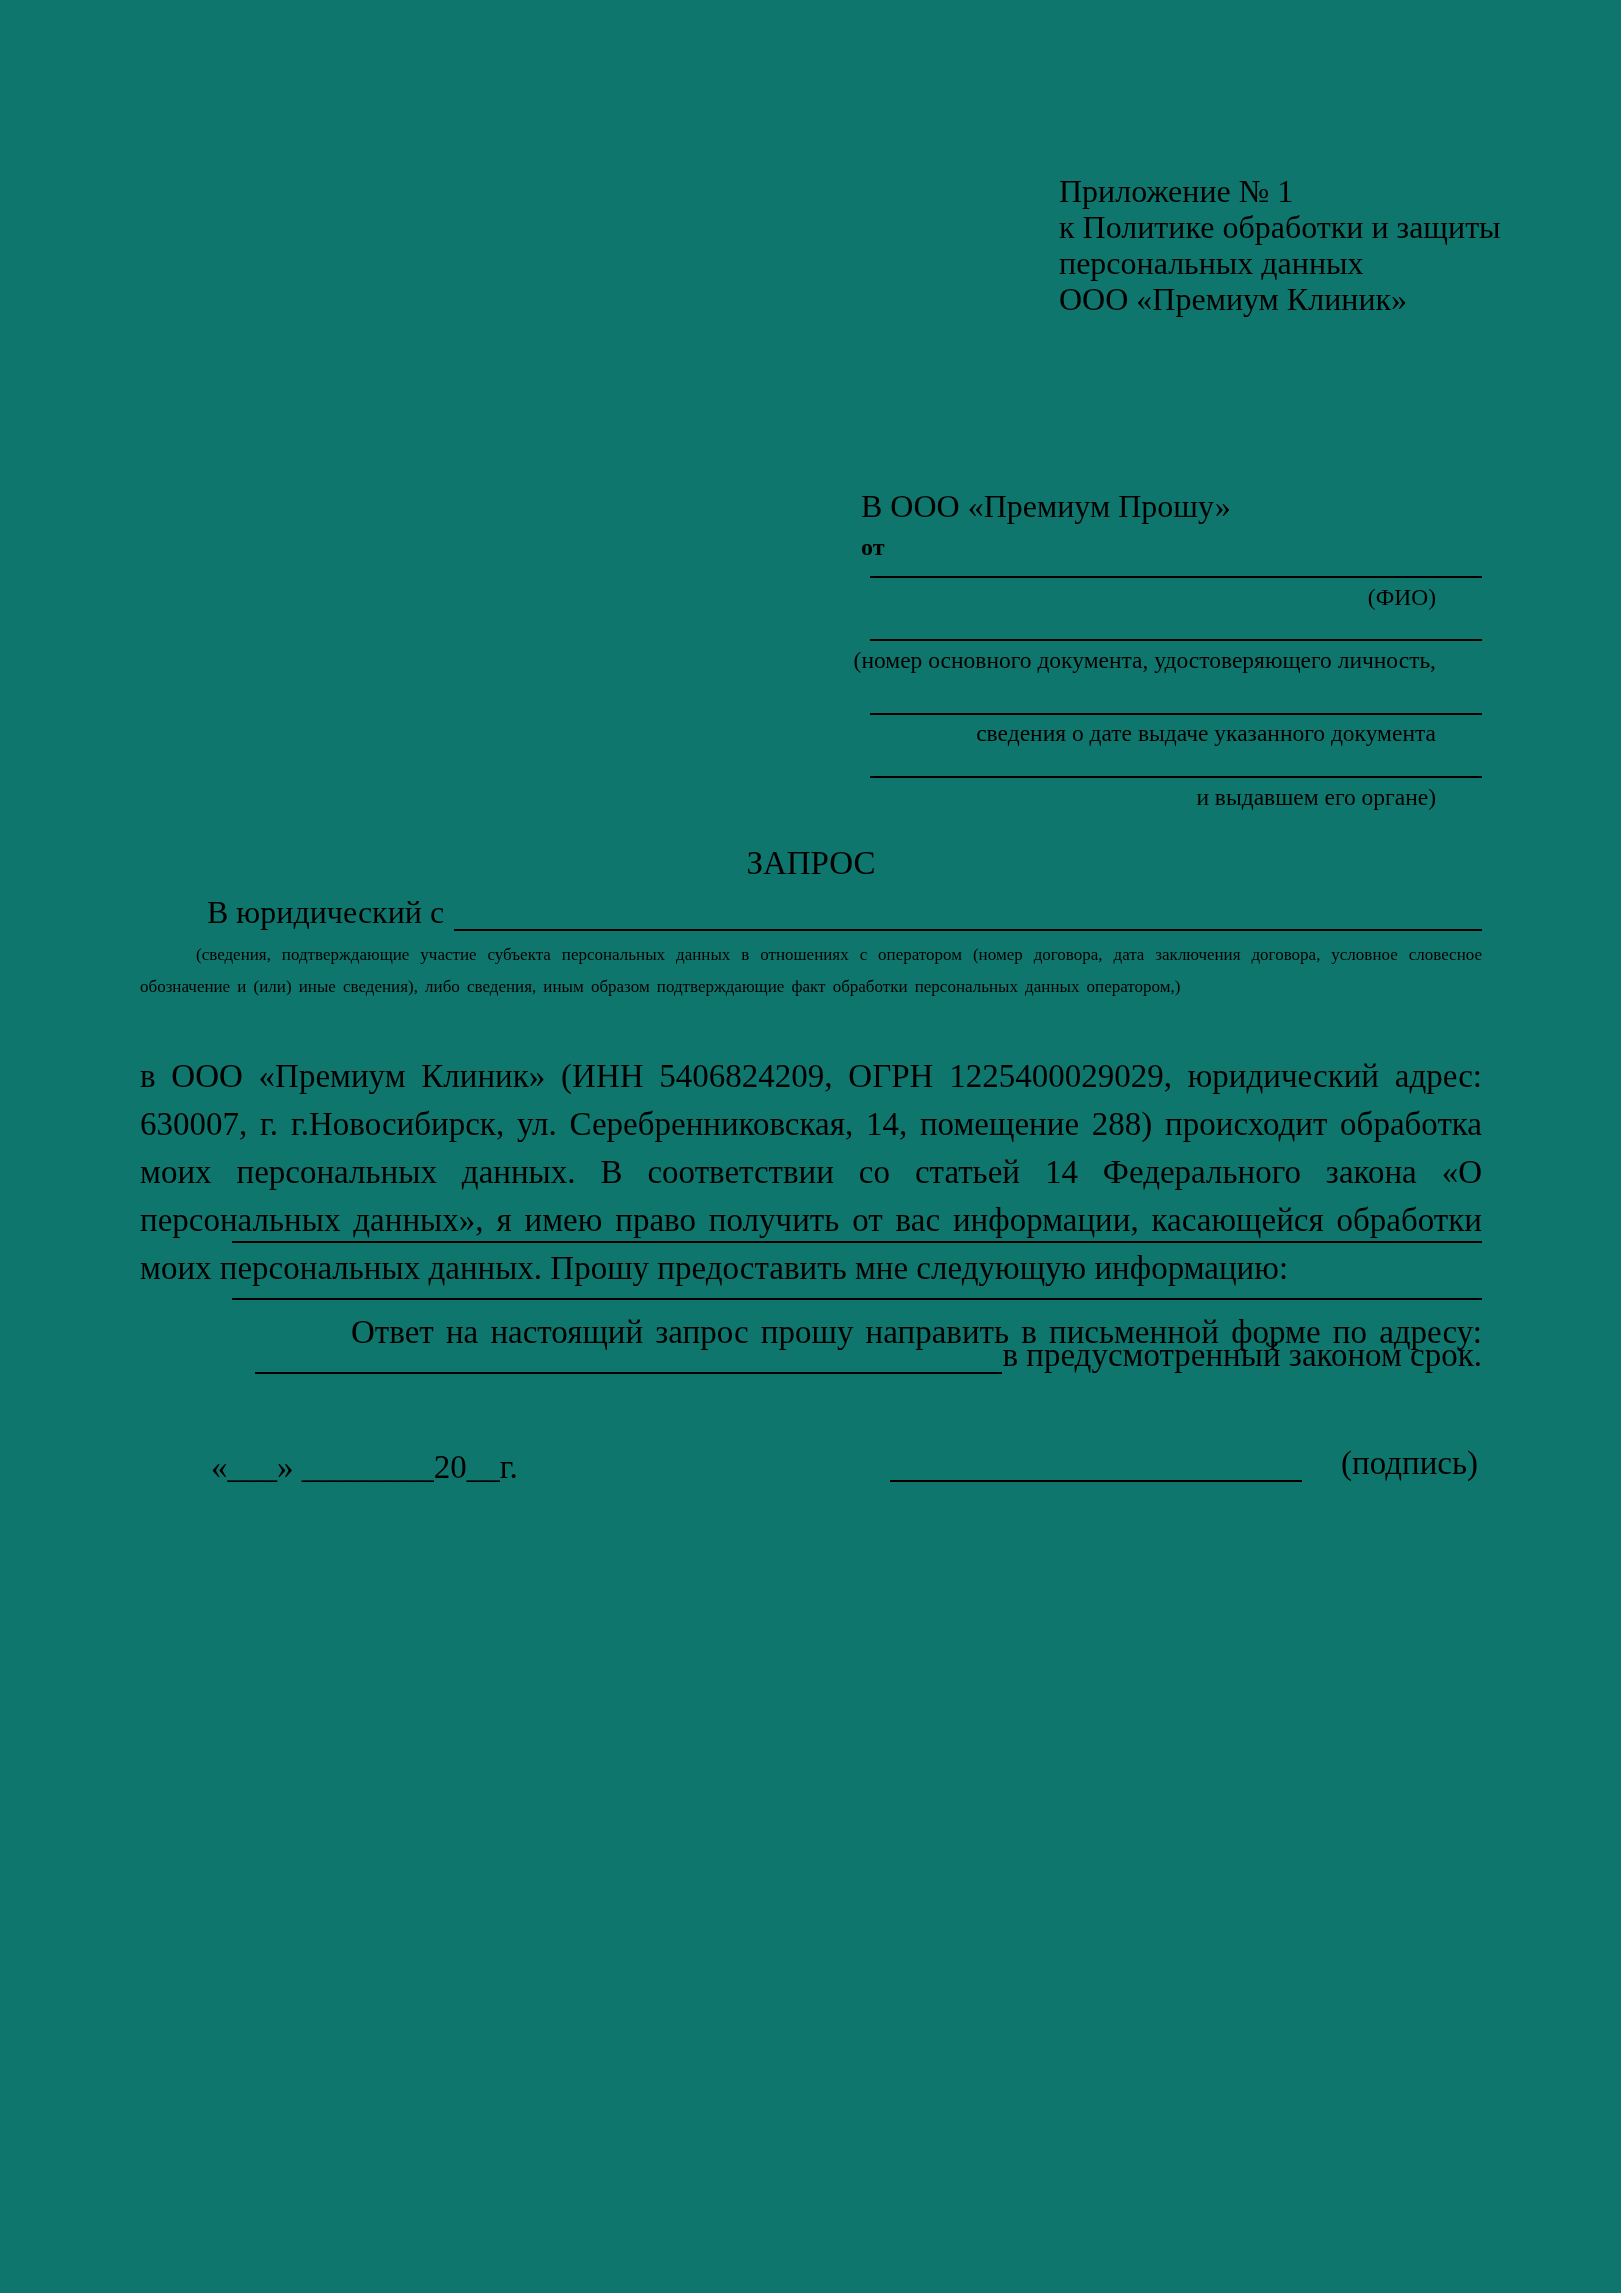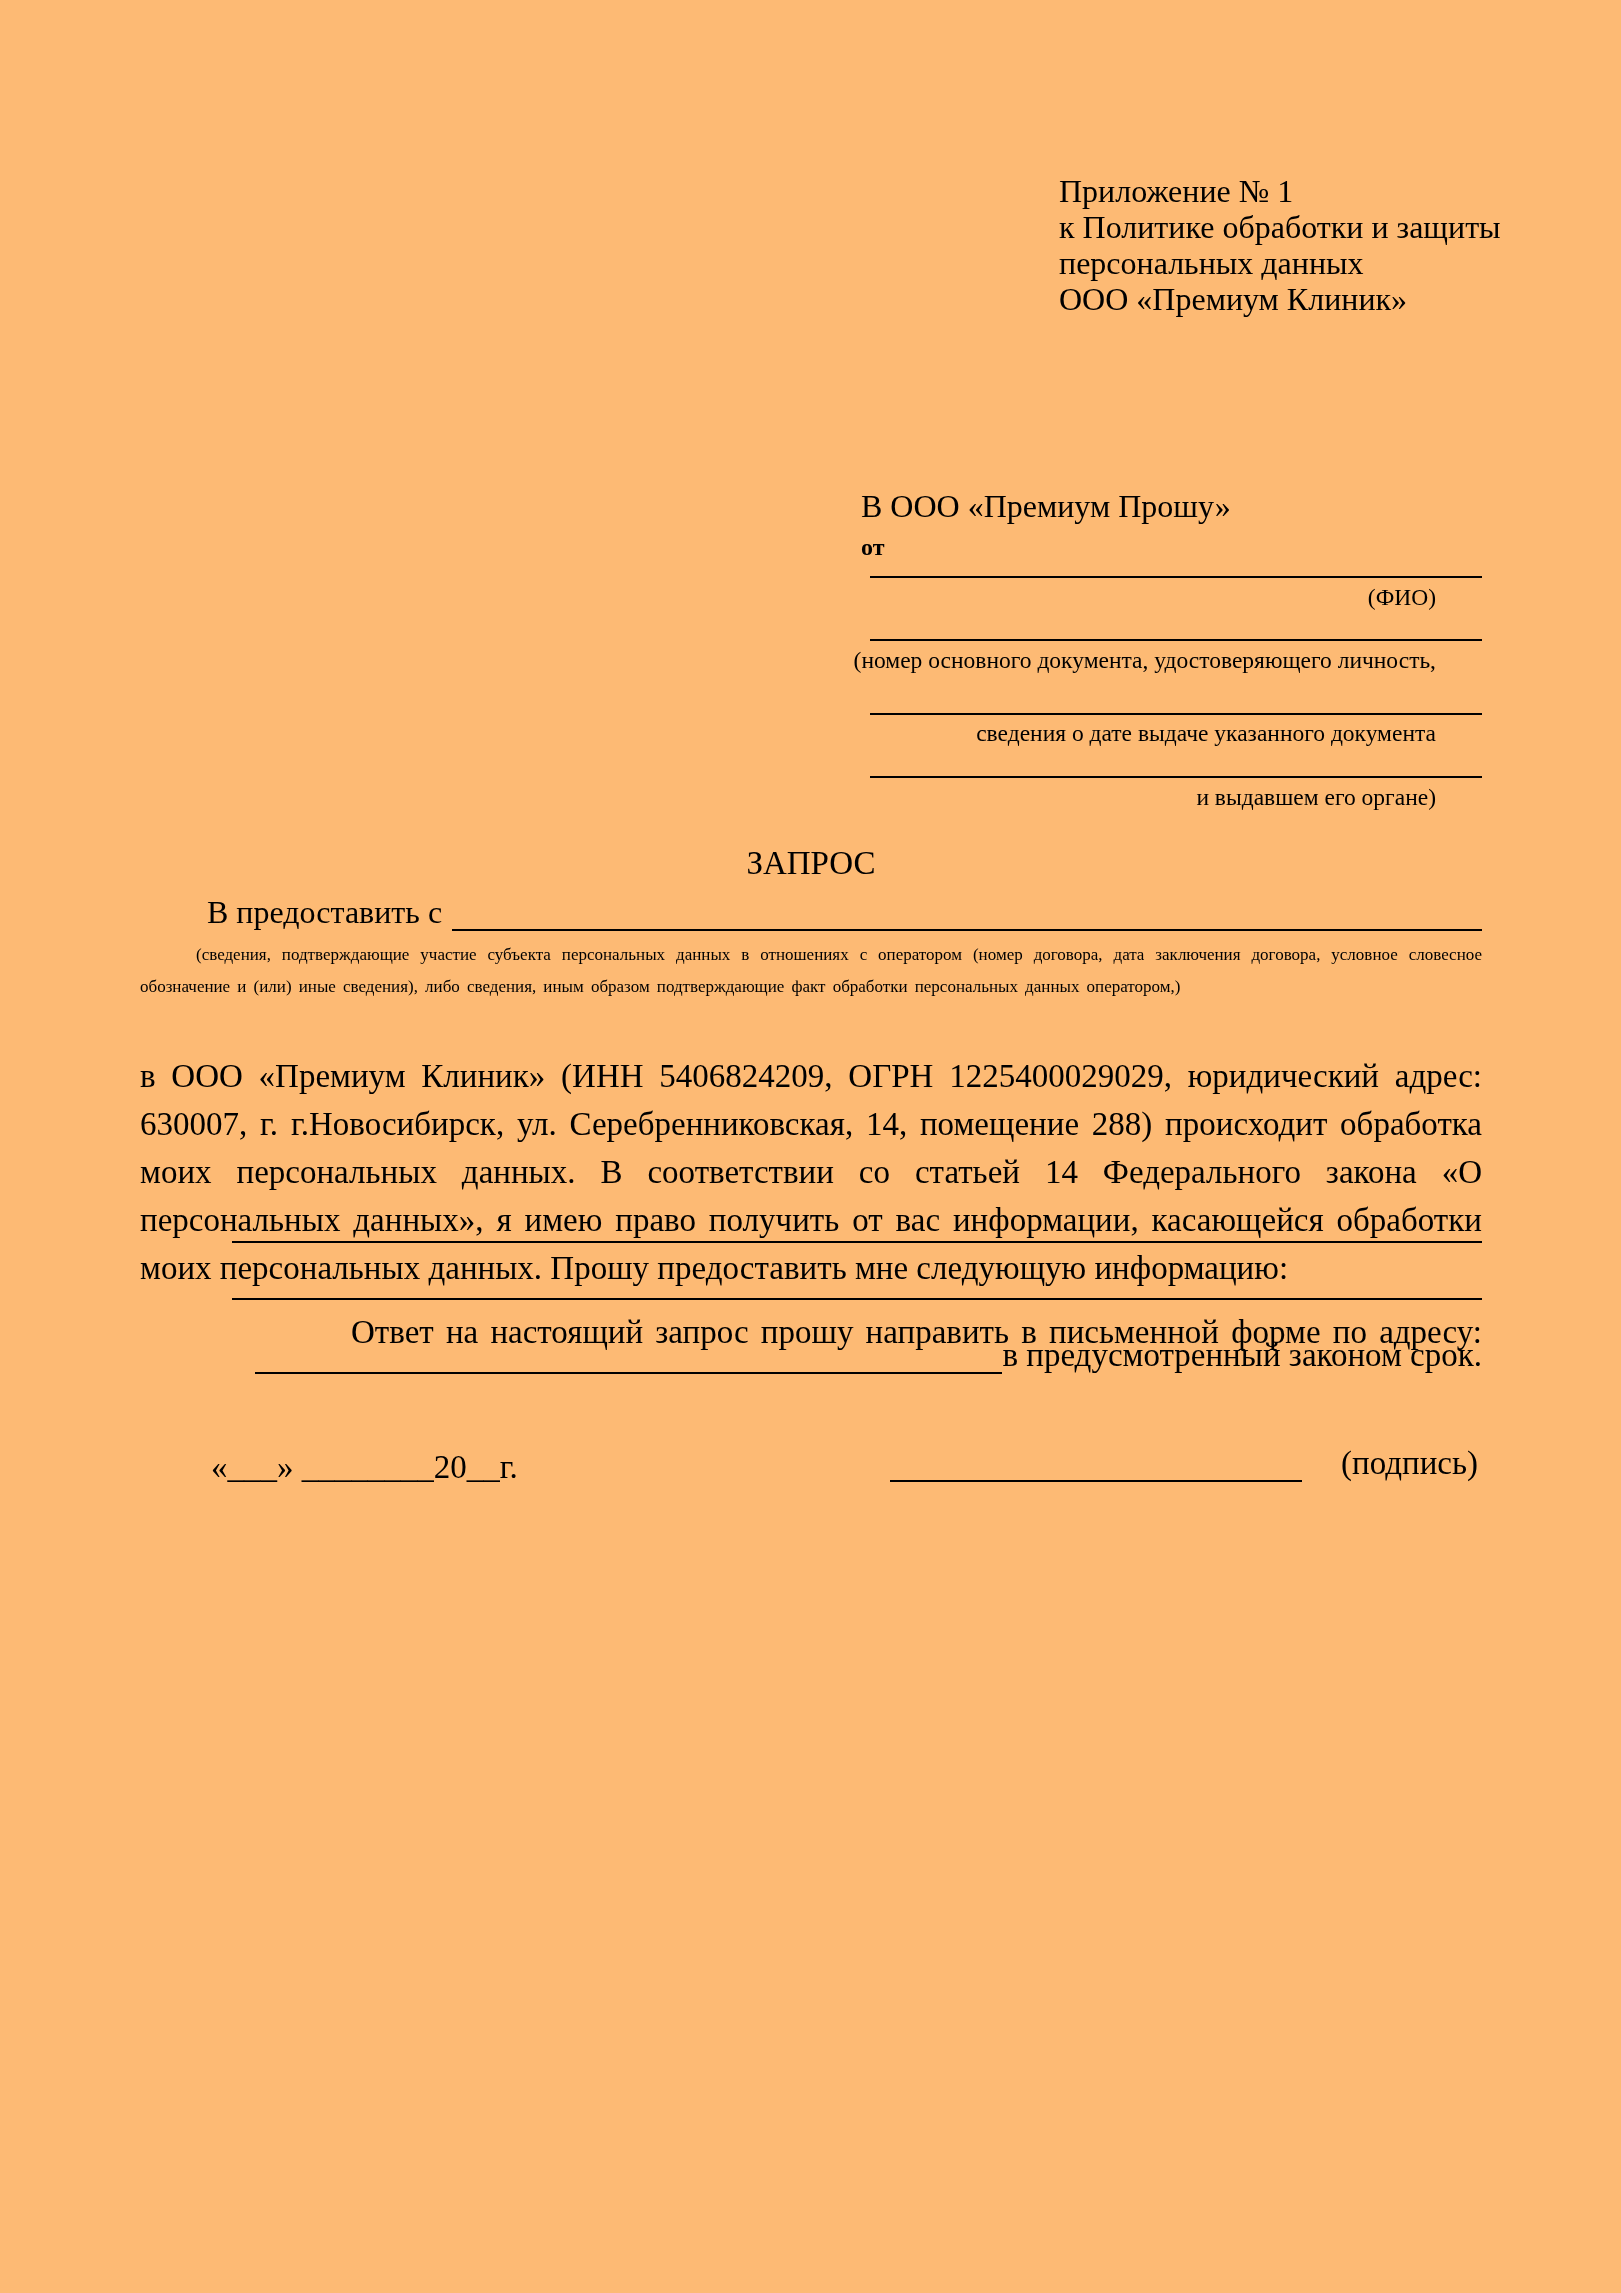--- a/index.html
+++ b/index.html
@@ -1,21 +1,21 @@
 <!DOCTYPE html>
 <html lang="ru"><head>
 <meta charset="utf-8">
 <style>
   * { margin: 0; padding: 0; box-sizing: border-box; }
   html, body { background: #ffffff; }
   .page {
     position: relative;
     width: 1621px;
     height: 2294px;
-    background: #fdba74;
+    background: #0f766e;
     color: #000000;
     font-family: "Liberation Serif", "DejaVu Serif", serif;
     overflow: hidden;
   }
   
   .header-block {
     position: absolute; left: 1059px; top: 173px;
     font-size: 32px; line-height: 36px; white-space: nowrap;
   }
   
@@ -100,21 +100,21 @@
 
   <div class="fline f3"></div>
   <div class="fcap c3">сведения о дате выдаче указанного документа</div>
 
   <div class="fline f4"></div>
   <div class="fcap c4">и выдавшем его органе)</div>
 
   <div class="zapros-heading">ЗАПРОС</div>
 
   <div class="intro-row">
-    <span class="prefix">В предоставить с</span>
+    <span class="prefix">В юридический с</span>
     <span class="write-line"></span>
   </div>
 
   <div class="footnote">(сведения, подтверждающие участие субъекта персональных данных в отношениях с оператором (номер договора, дата заключения договора, условное словесное обозначение и (или) иные сведения), либо сведения, иным образом подтверждающие факт обработки персональных данных оператором,)</div>
 
   <div class="body-par">в ООО «Премиум Клиник» (ИНН 5406824209, ОГРН 1225400029029, юридический адрес: 630007, г. г.Новосибирск, ул. Серебренниковская, 14, помещение 288) происходит обработка моих персональных данных. В соответствии со статьей 14 Федерального закона «О персональных данных», я имею право получить от вас информации, касающейся обработки моих персональных данных. Прошу предоставить мне следующую информацию:</div>
 
   <div class="blank-line b1"></div>
   <div class="blank-line b2"></div>
 

